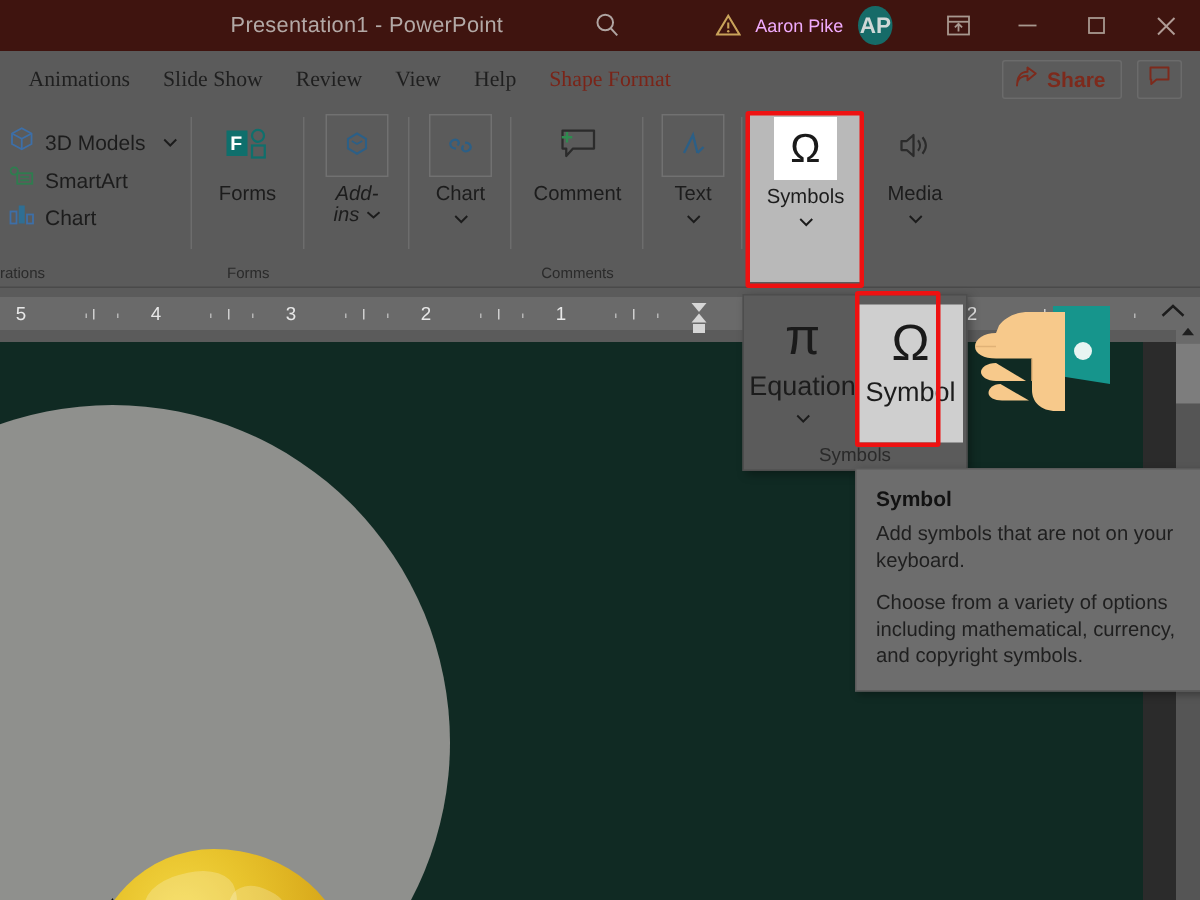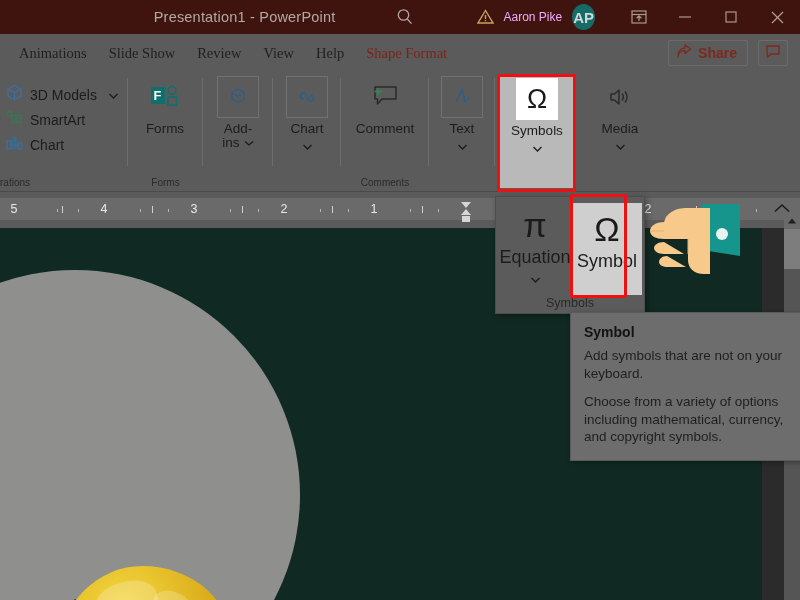--- a/index.html
+++ b/index.html
@@ -318,21 +318,21 @@
             <rect x="18" y="14" width="8.5" height="8" fill="none" stroke="#0f6f6c" stroke-width="1.5"></rect>
           </svg>
         </div>
         <div class="big-lbl">Forms</div>
       </div>
       <div class="glabel">Forms</div>
       <div class="sep"></div>
     </div>
 
     <div class="rgroup" style="left:203px; width:70px;">
-      <div class="big-btn" style="left:3px;">
+      <div class="big-btn" style="left:3px;font-style:italic;">
         <div class="big-ico boxed">
           <svg width="26" height="24" viewBox="0 0 26 24">
             <path d="M13 4 L19 7.5 L19 14 L13 17.5 L7 14 L7 7.5 Z" fill="none" stroke="#2c5f86" stroke-width="1.4"></path>
             <path d="M9.5 9 L13 11 L16.5 9" fill="none" stroke="#2c5f86" stroke-width="1.2"></path>
           </svg>
         </div>
         <div class="big-lbl">Add-</div>
         <div class="big-lbl" style="margin-top:0; display:flex; align-items:center; gap:4px;">
           <span>ins</span>
           <span>
@@ -404,21 +404,21 @@
         <div class="big-lbl">Symbols</div>
         <div class="big-chev">
           <svg width="11" height="8" viewBox="0 0 11 8">
               <path d="M1.5 2 L5.5 6 L9.5 2" fill="none" stroke="#1c1c1c" stroke-width="1.3"></path>
             </svg>
         </div>
       </div>
     </div>
 
     <div class="rgroup" style="left:575px; width:70px;">
-      <div class="big-btn" style="left:13px;">
+      <div class="big-btn" style="left:3px;">
         <div class="big-ico">
           <svg width="28" height="24" viewBox="0 0 28 24">
             <path d="M5 9 H8.5 L13 5 V19 L8.5 15 H5 Z" fill="none" stroke="#2b2b2b" stroke-width="1.5" stroke-linejoin="round"></path>
             <path d="M16 8.5 C18 11 18 13 16 15.5" fill="none" stroke="#2b2b2b" stroke-width="1.4"></path>
             <path d="M19 6.5 C22 10.5 22 13.5 19 17.5" fill="none" stroke="#2b2b2b" stroke-width="1.4"></path>
           </svg>
         </div>
         <div class="big-lbl">Media</div>
         <div class="big-chev">
           <svg width="11" height="8" viewBox="0 0 11 8">

